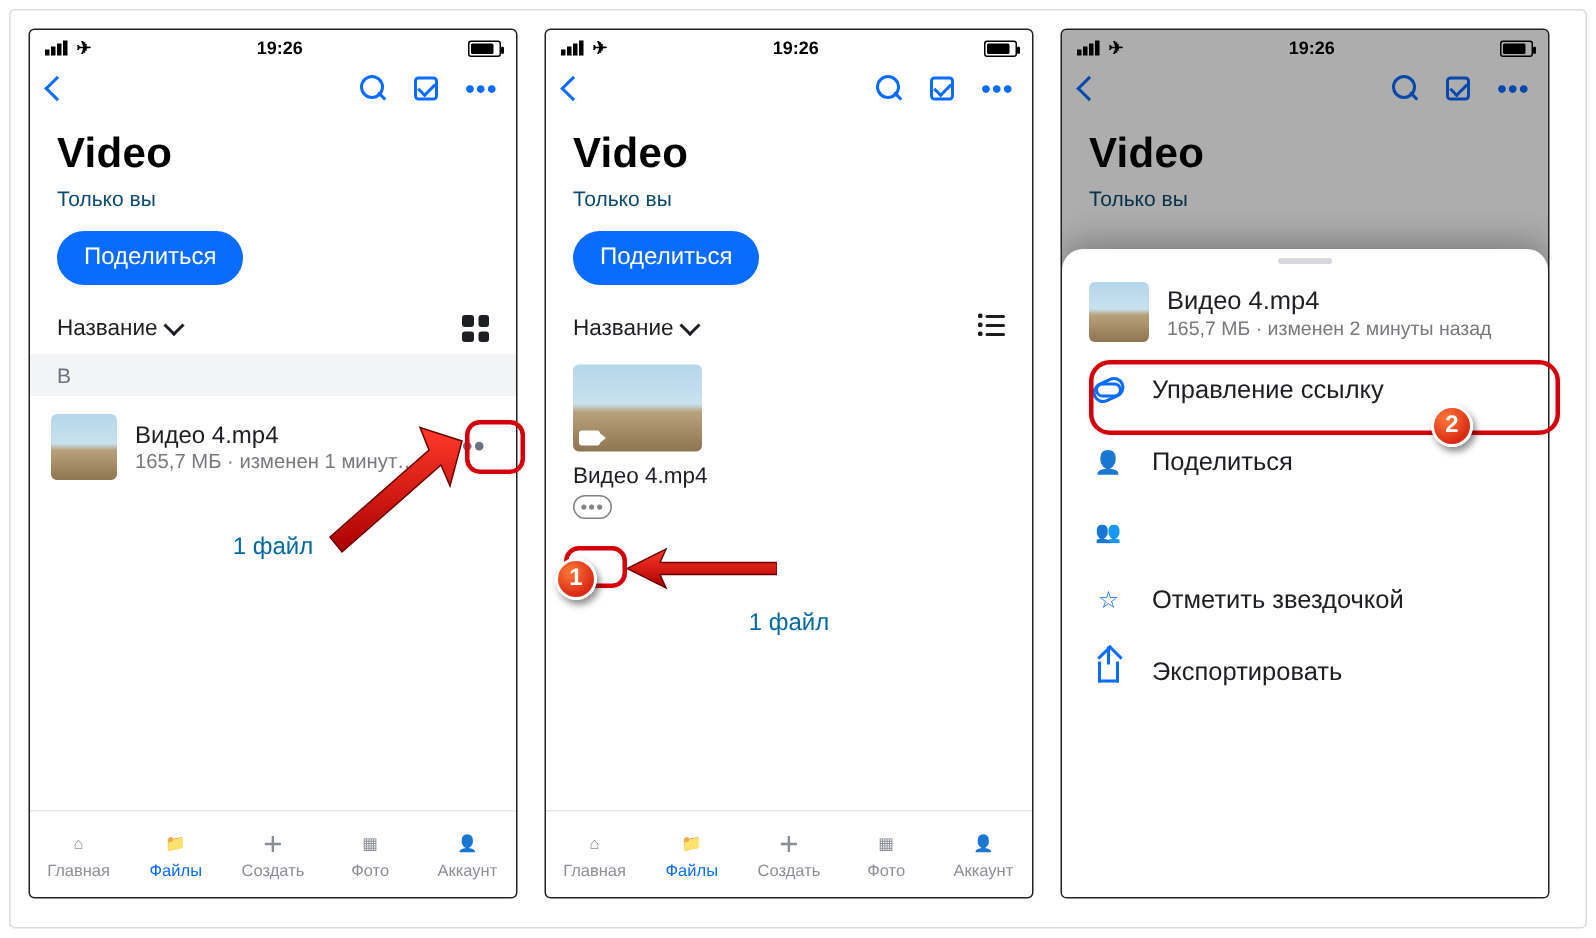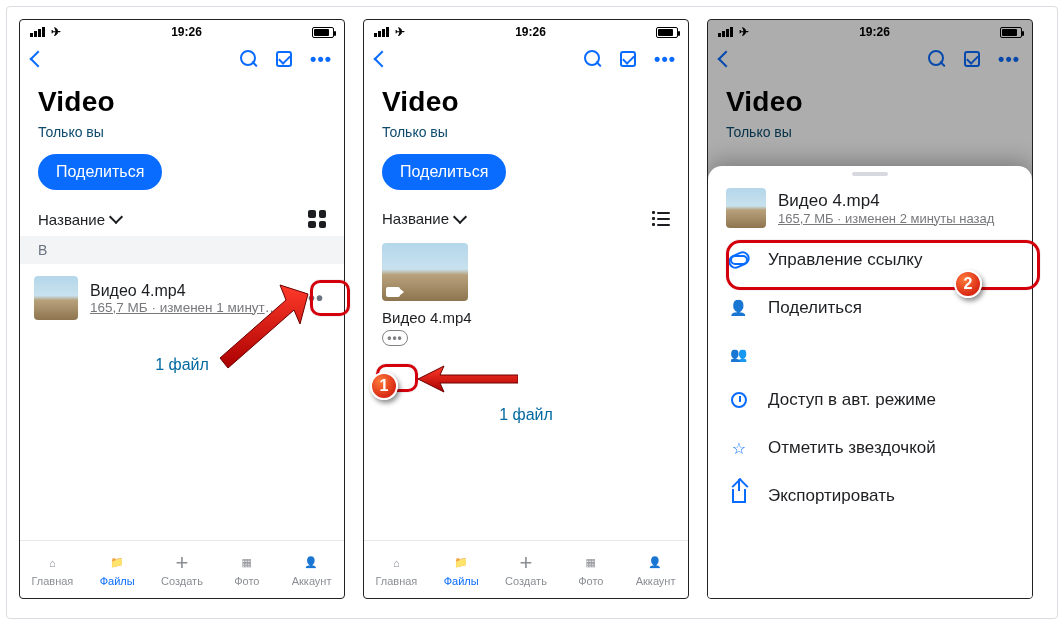--- a/index.html
+++ b/index.html
@@ -28,39 +28,39 @@
   .search-ic::after { content: ""; position: absolute; width: 7px; height: 2px; background: currentColor; transform: rotate(45deg); left: 11px; top: 13px; border-radius: 2px; }
   .check-sq { width: 16px; height: 16px; border: 2px solid currentColor; border-radius: 3px; position: relative; }
   .check-sq::after { content: ""; position: absolute; left: 3px; top: 0px; width: 5px; height: 9px; border-right: 2px solid currentColor; border-bottom: 2px solid currentColor; transform: rotate(45deg); }
   .dots3 { letter-spacing: 1px; font-size: 18px; line-height: 10px; font-weight: 700; }
   
   .title-area { padding: 18px 18px 0; }
   .title-area h1 { font-size: 28px; font-weight: 800; letter-spacing: .2px; }
   .sub { margin-top: 6px; font-size: 14px; color: #0c4a6e; }
   .share-btn { margin-top: 14px; display: inline-block; background: #0a6cff; color: #fff; border: none; font-size: 16px; padding: 9px 18px; border-radius: 22px; font-weight: 500; }
   
-  .sort { display: flex; align-items: center; justify-content: space-between; padding: 20px 18px 8px; }
+  .sort { display: flex; align-items: flex-start; justify-content: space-between; padding: 20px 18px 8px; }
   .sort-lbl { font-size: 15px; color: #1c1e21; display: flex; align-items: center; gap: 6px; }
   .chev-down { width: 10px; height: 10px; border-right: 2px solid #1c1e21; border-bottom: 2px solid #1c1e21; transform: rotate(45deg); margin-bottom: 4px; }
   .view-grid { width: 18px; height: 18px; display: grid; grid-template-columns: 1fr 1fr; grid-template-rows: 1fr 1fr; gap: 3px; }
   .view-grid i { background: #1c1e21; border-radius: 2px; }
   .view-list { width: 18px; height: 14px; display: flex; flex-direction: column; justify-content: space-between; }
   .view-list i { height: 2px; background: #1c1e21; border-radius: 1px; position: relative; margin-left: 5px; }
   .view-list i::before { content: ""; position: absolute; left: -5px; top: -1px; width: 3px; height: 3px; background:#1c1e21; border-radius: 1px; }
   
   .sec-head { background: #f3f4f6; color: #6b7280; font-size: 14px; padding: 6px 18px; }
   
   .file-row { display: flex; align-items: center; gap: 12px; padding: 12px 14px; }
   .thumb { width: 44px; height: 44px; border-radius: 4px; background: linear-gradient(to bottom, #b4d7ea 0%, #c8e1ee 45%, #b7a17b 55%, #8e7550 100%); position: relative; flex: 0 0 auto; }
   .thumb.big { width: 86px; height: 58px; }
   .vid-badge { position: absolute; left: 4px; bottom: 4px; width: 14px; height: 10px; background: #fff; border-radius: 2px; }
   .vid-badge::after { content: ""; position: absolute; right: -4px; top: 1px; width: 0; height: 0; border-top: 4px solid transparent; border-bottom: 4px solid transparent; border-left: 5px solid #fff; }
   .finfo { flex: 1; min-width: 0; }
   .fname { font-size: 16px; color: #1c1e21; white-space: nowrap; overflow: hidden; text-overflow: ellipsis; }
-  .fmeta { font-size: 13.5px; color: #78797d; white-space: nowrap; overflow: hidden; text-overflow: ellipsis; text-decoration: underline; }
+  .fmeta { font-size: 13.5px; color: #78797d; white-space: nowrap; overflow: hidden; text-overflow: ellipsis; }
   .row-more { color: #6b7280; font-size: 20px; letter-spacing: 1px; font-weight: 700; padding: 2px 6px; }
   .count { text-align: center; color: #0369a1; font-size: 16px; margin-top: 24px; }
   
   .grid-wrap { padding: 8px 18px 0; }
   .cell-name { margin-top: 8px; font-size: 15px; color: #1c1e21; }
   .cell-more { margin-top: 4px; color:#808285; display:inline-flex; align-items:center; justify-content:center; width:26px; height:16px; border:1.5px solid #808285; border-radius: 8px; font-size: 12px; letter-spacing: 1px; font-weight: 700; }
   
   .tabbar { margin-top: auto; border-top: 1px solid #e6e7ea; display: flex; height: 58px; }
   .tab { flex: 1; display: flex; flex-direction: column; align-items: center; justify-content: center; gap: 2px; font-size: 11px; color: #8b8e94; }
   .tab.active { color: #0a6cff; }
@@ -297,26 +297,20 @@
               <span>Управление ссылку</span>
             </div>
           <div class="mi">
               <span class="mic person-plus"></span>
               <span>Поделиться</span>
             </div>
           <div class="mi">
               <span class="mic people"></span>
             </div>
           <div class="mi">
-              <span class="mic">
-                <span class="clock"></span>
-              </span>
-              <span>Доступ в авт. режиме</span>
-            </div>
-          <div class="mi">
               <span class="mic star">☆</span>
               <span>Отметить звездочкой</span>
             </div>
           <div class="mi">
               <span class="mic">
                 <span class="export"></span>
               </span>
               <span>Экспортировать</span>
             </div>
         </div>

